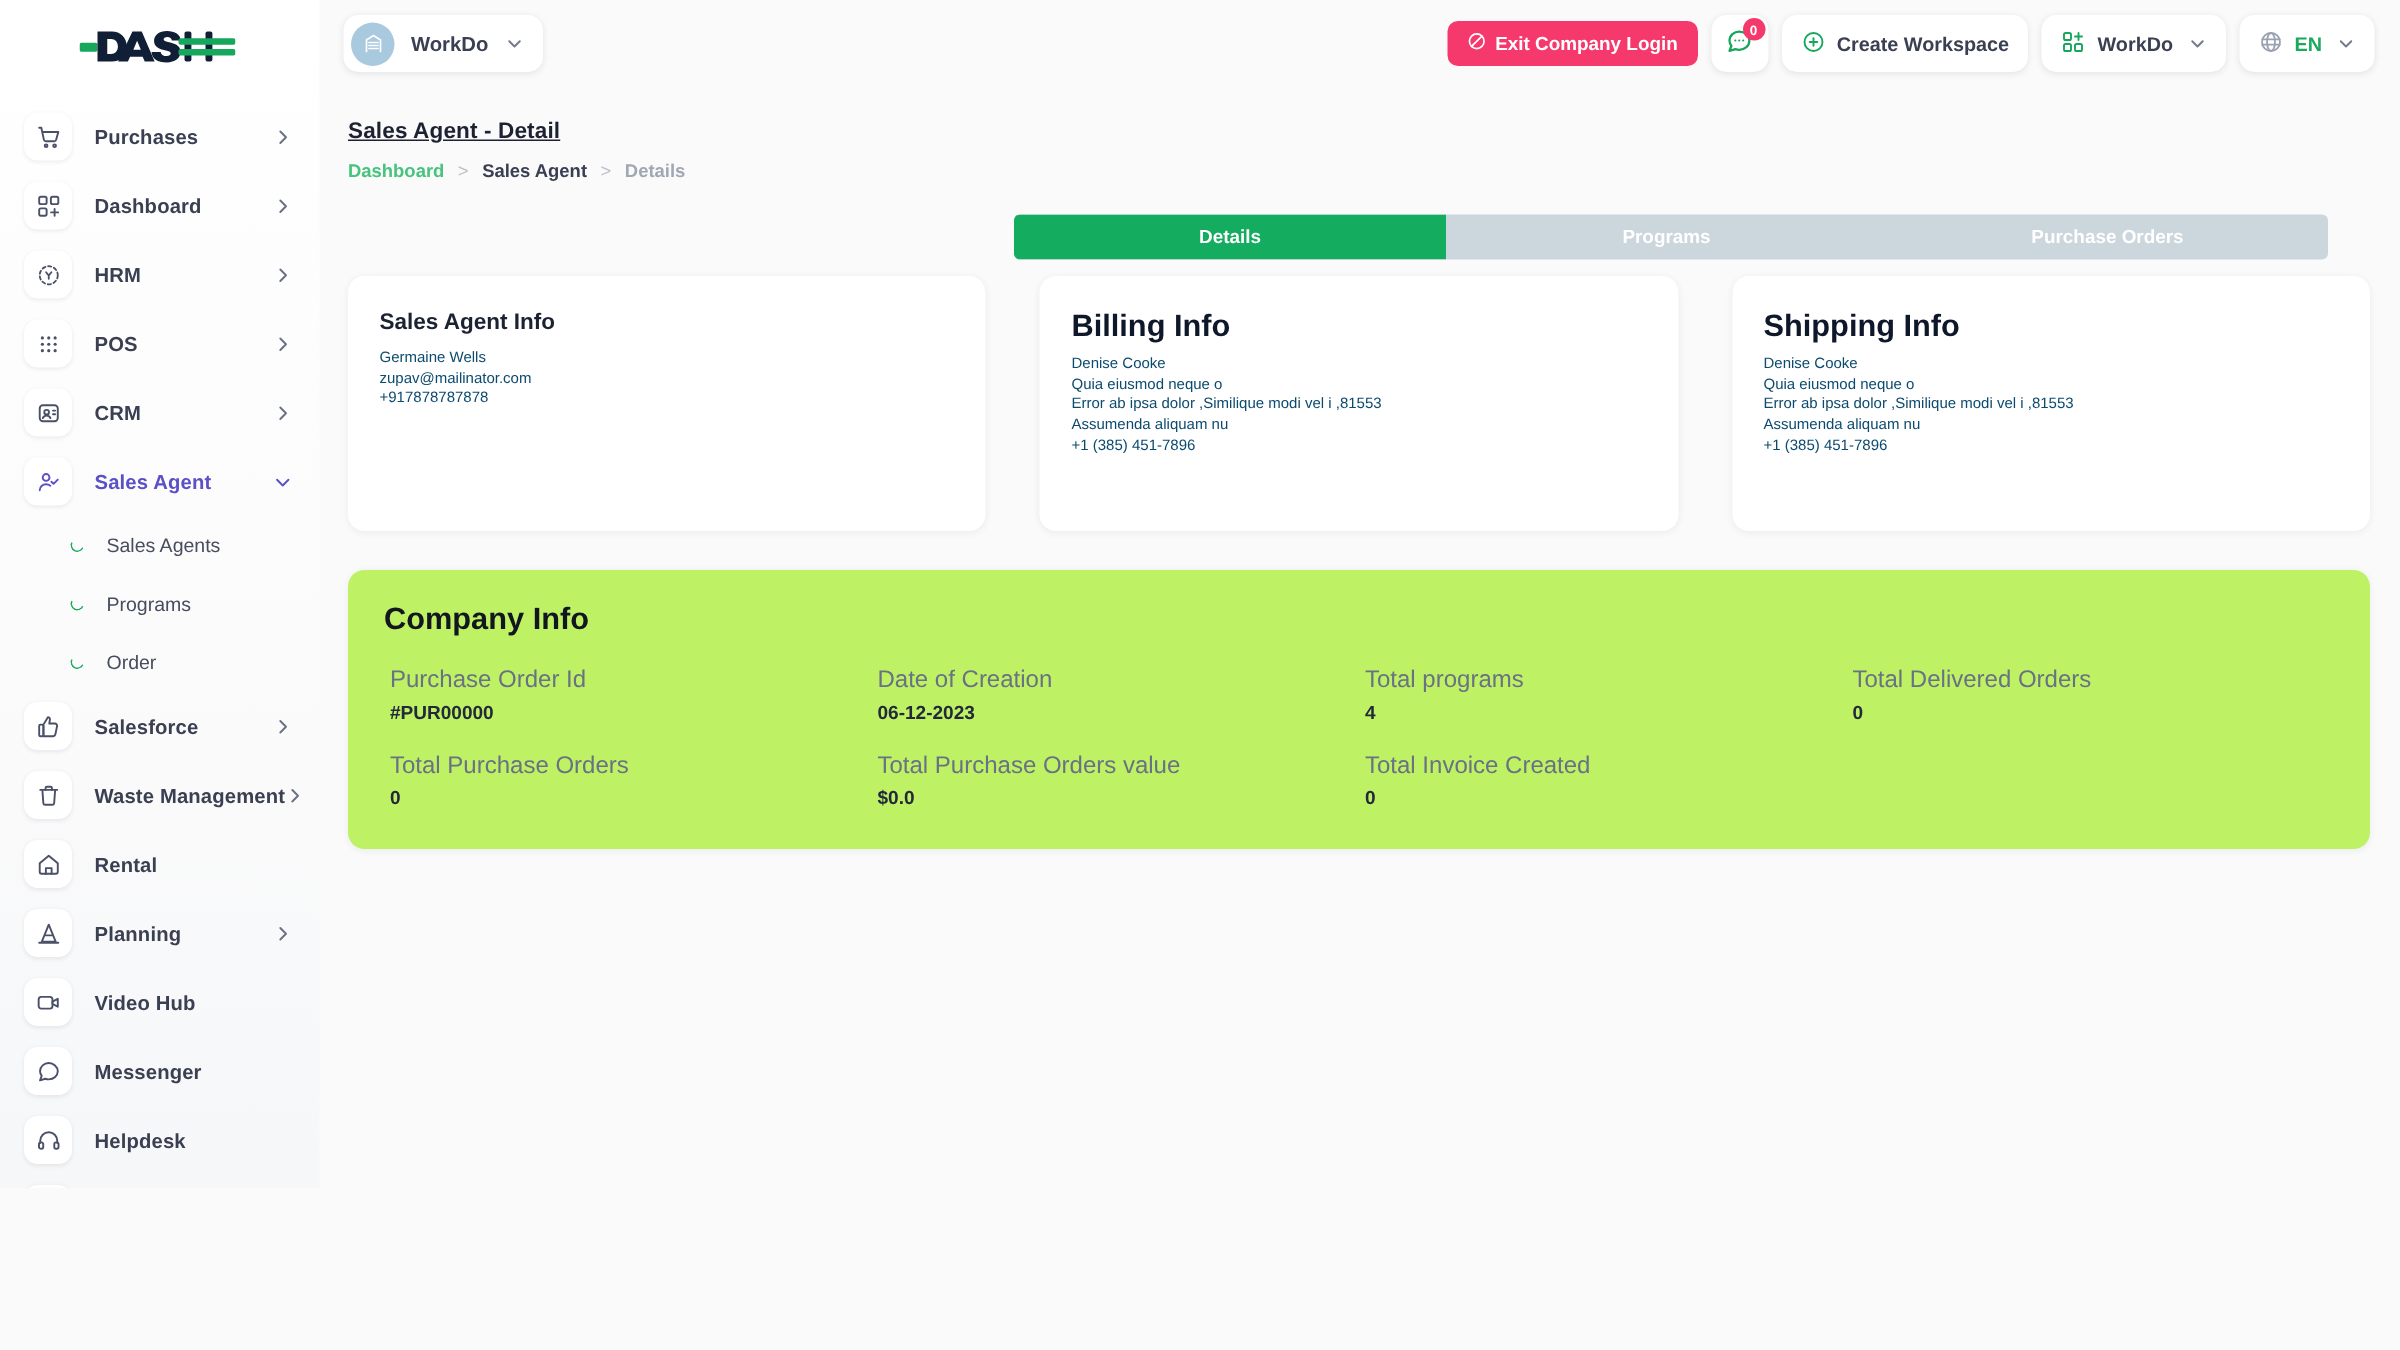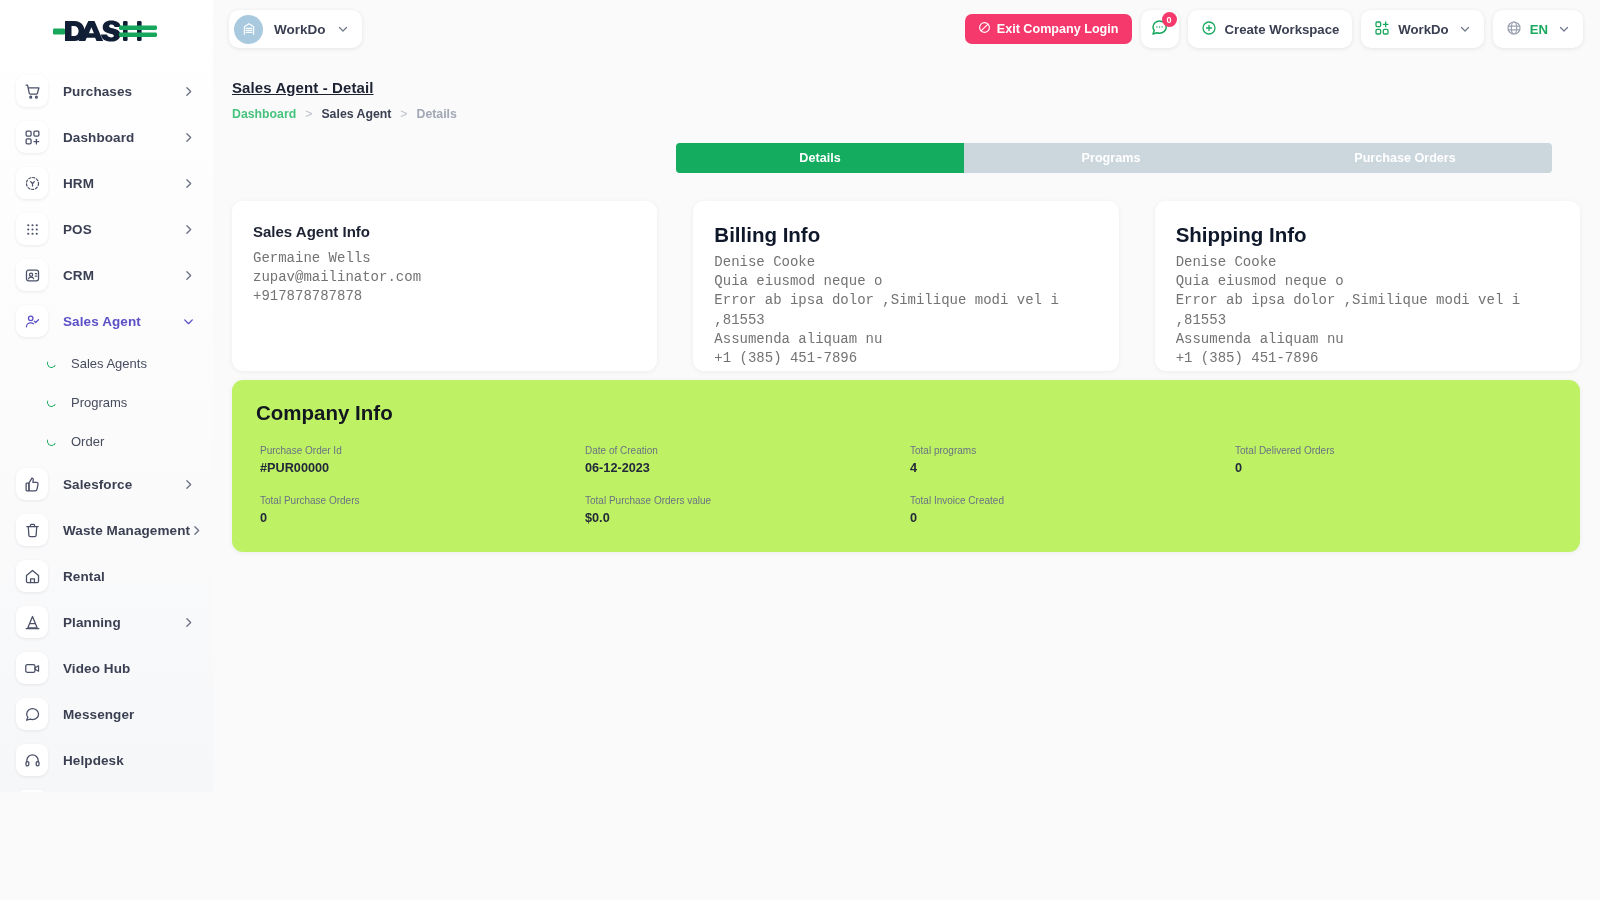--- a/index.html
+++ b/index.html
@@ -141,45 +141,45 @@
     font-size: 12.6px; font-weight:600; color:#ffffff;
     cursor:pointer; height:100%;
   }
   .tab.active { background:#14ad5f; }
   .tab.t0 { width: 288px; }
   .tab.t1 { width: 294px; }
   .tab.t2 { flex: 1; }
 
   
   .cards-row {
-    position:absolute; left:19px; top:143px; right:20px;
+    position:absolute; left:19px; top:126px; right:20px;
     display:flex; gap: 36px;
   }
   .card {
     background:#fff; border-radius: 11px;
     box-shadow: 0 1px 5px rgba(40,50,80,.07);
     padding: 22px 22px 22px 21px;
     flex: 1 1 0; min-width: 0;
   }
   .card.info-card { height: 170px; }
   .card-h-sm { font-size: 15px; font-weight: 700; color:#1d2233; margin-bottom: 9px;}
   .card-h-lg { font-size: 20.5px; font-weight: 700; color:#0f172a; margin-bottom: 6px;}
-  .card-line { font-size: 14px; color:#737373; line-height: 1.37; font-family: Liberation Mono, monospace; }
+  .card-line { font-size: 10px; color:#0c4a6e; line-height: 1.37; }
 
   
   .company-card {
     position:absolute; left:19px; top:322px; right:20px;
     background:#bef264; border-radius: 11px;
     box-shadow: 0 1px 5px rgba(40,50,80,.07);
     padding: 21px 24px 27px 24px;
   }
   .company-h { font-size: 20.5px; font-weight:700; color:#12161f; margin-bottom: 20px;}
   .ci-grid { display:grid; grid-template-columns: repeat(4, 1fr); row-gap: 20px; }
   .ci-cell { padding-left: 4px; }
-  .ci-lbl { font-size: 10px; color:#6a7184; margin-bottom: 5px; }
+  .ci-lbl { font-size: 16px; color:#6a7184; margin-bottom: 5px; }
   .ci-val { font-size: 12.7px; font-weight: 700; color:#23283a; }
   .ci-cell.empty { }
 </style>
 </head>
 <body>
 
 <div id="app">
 
   <aside id="sidebar">
 

